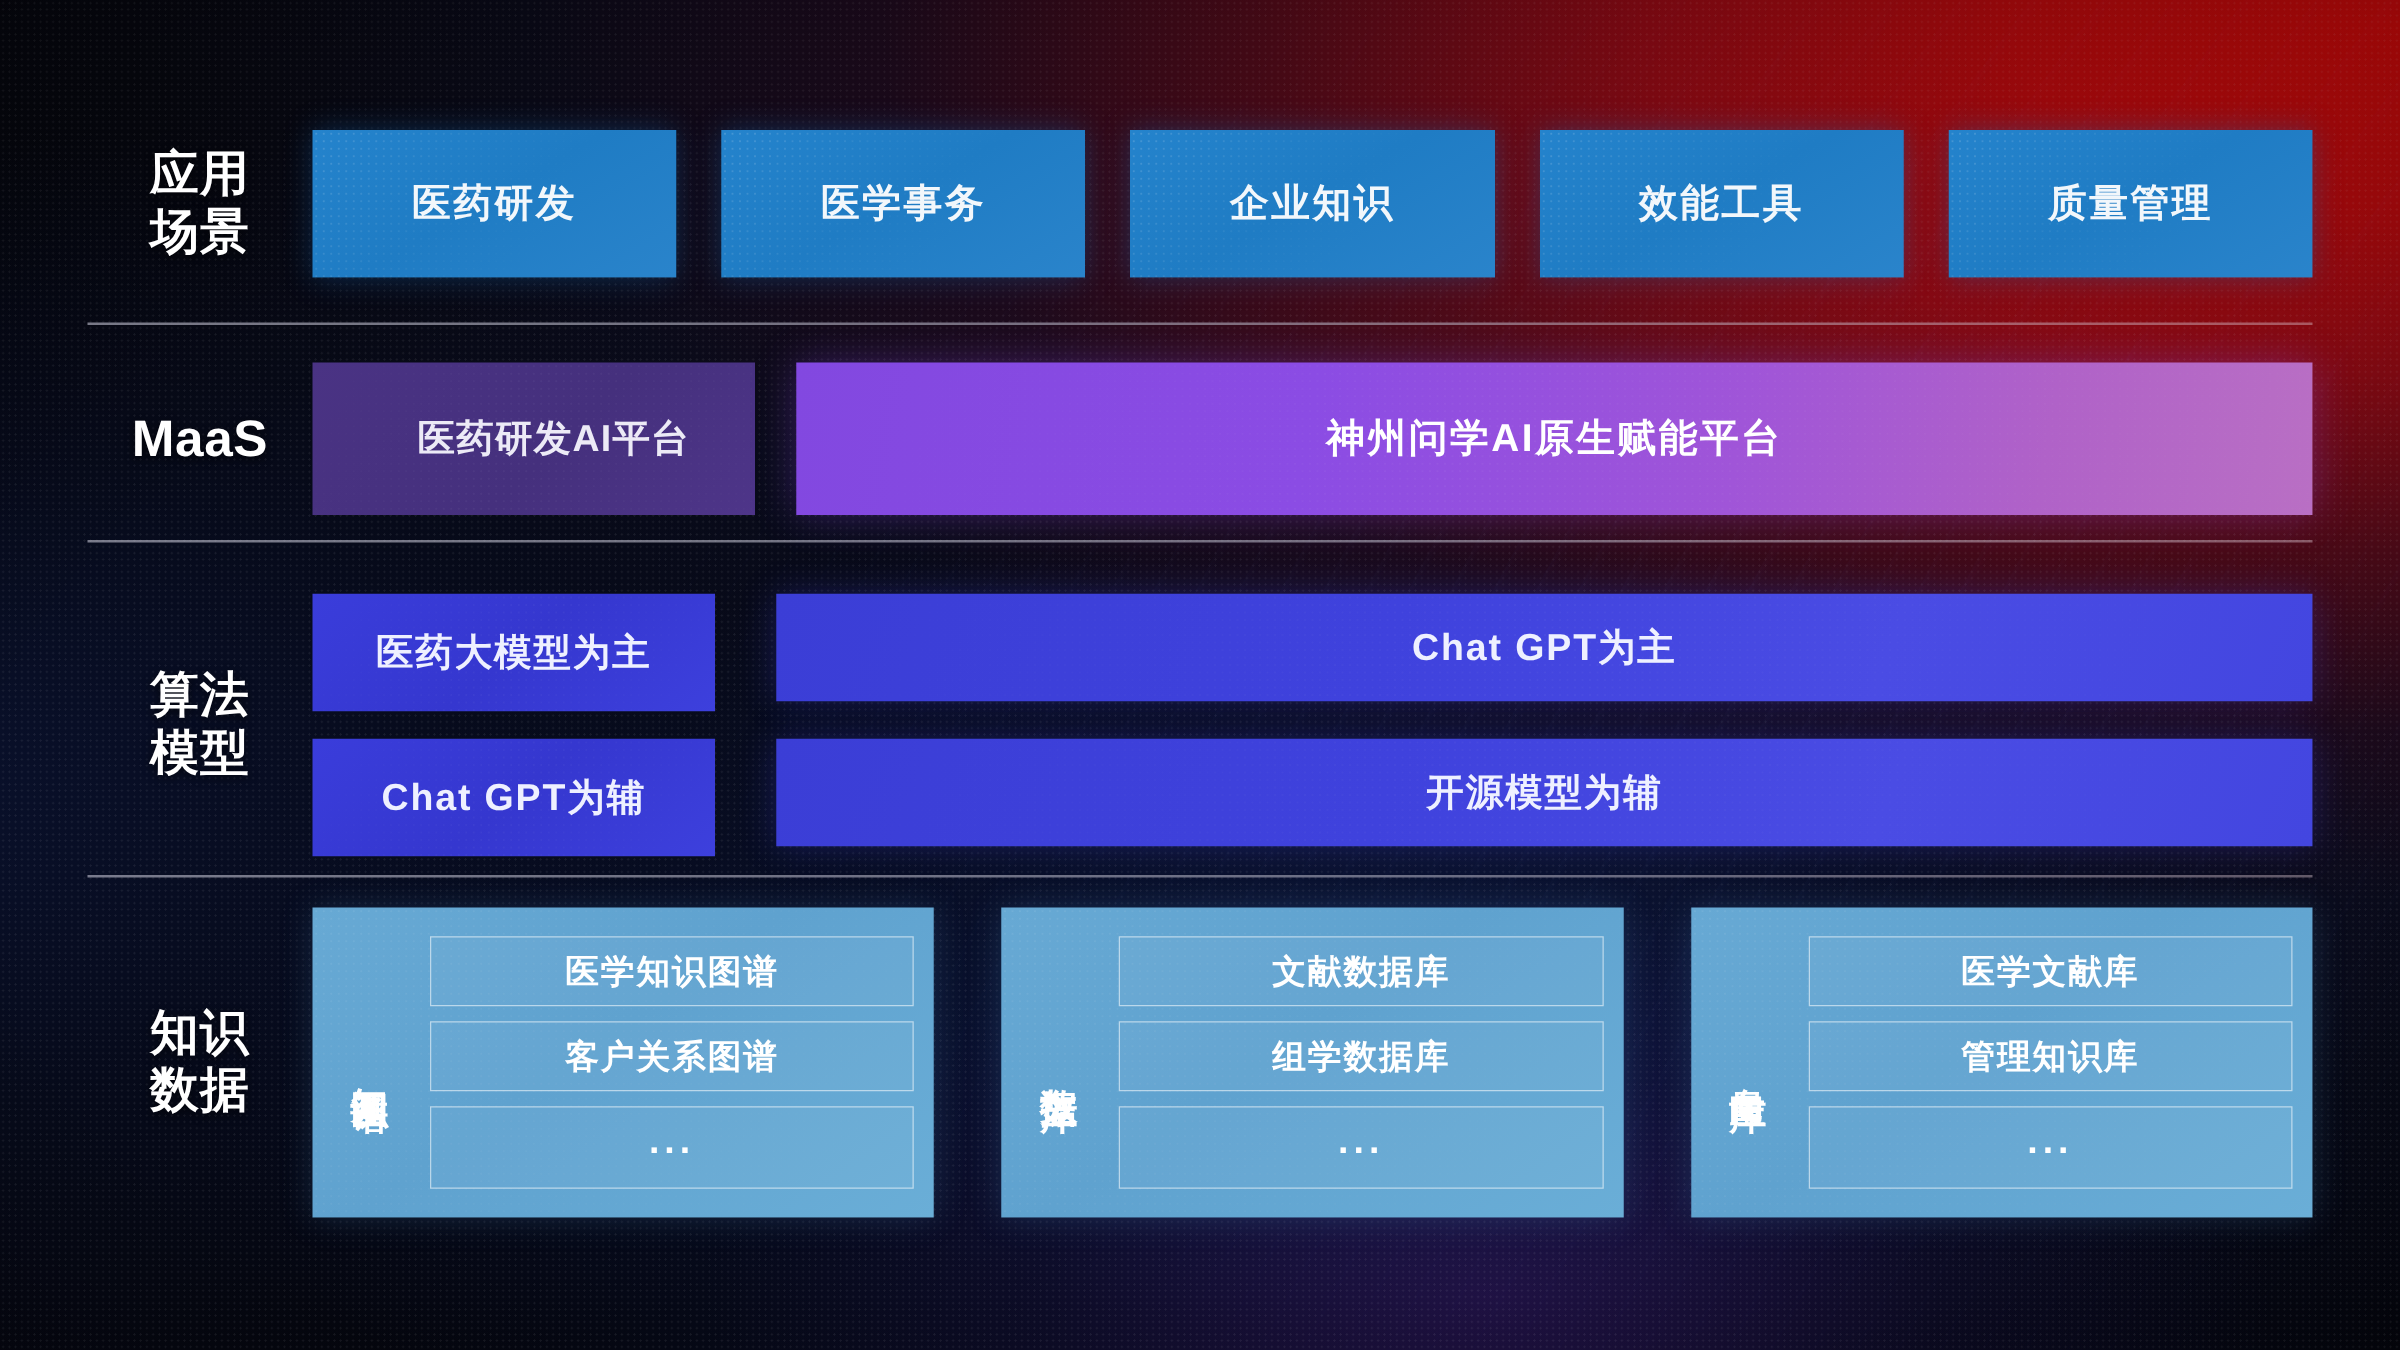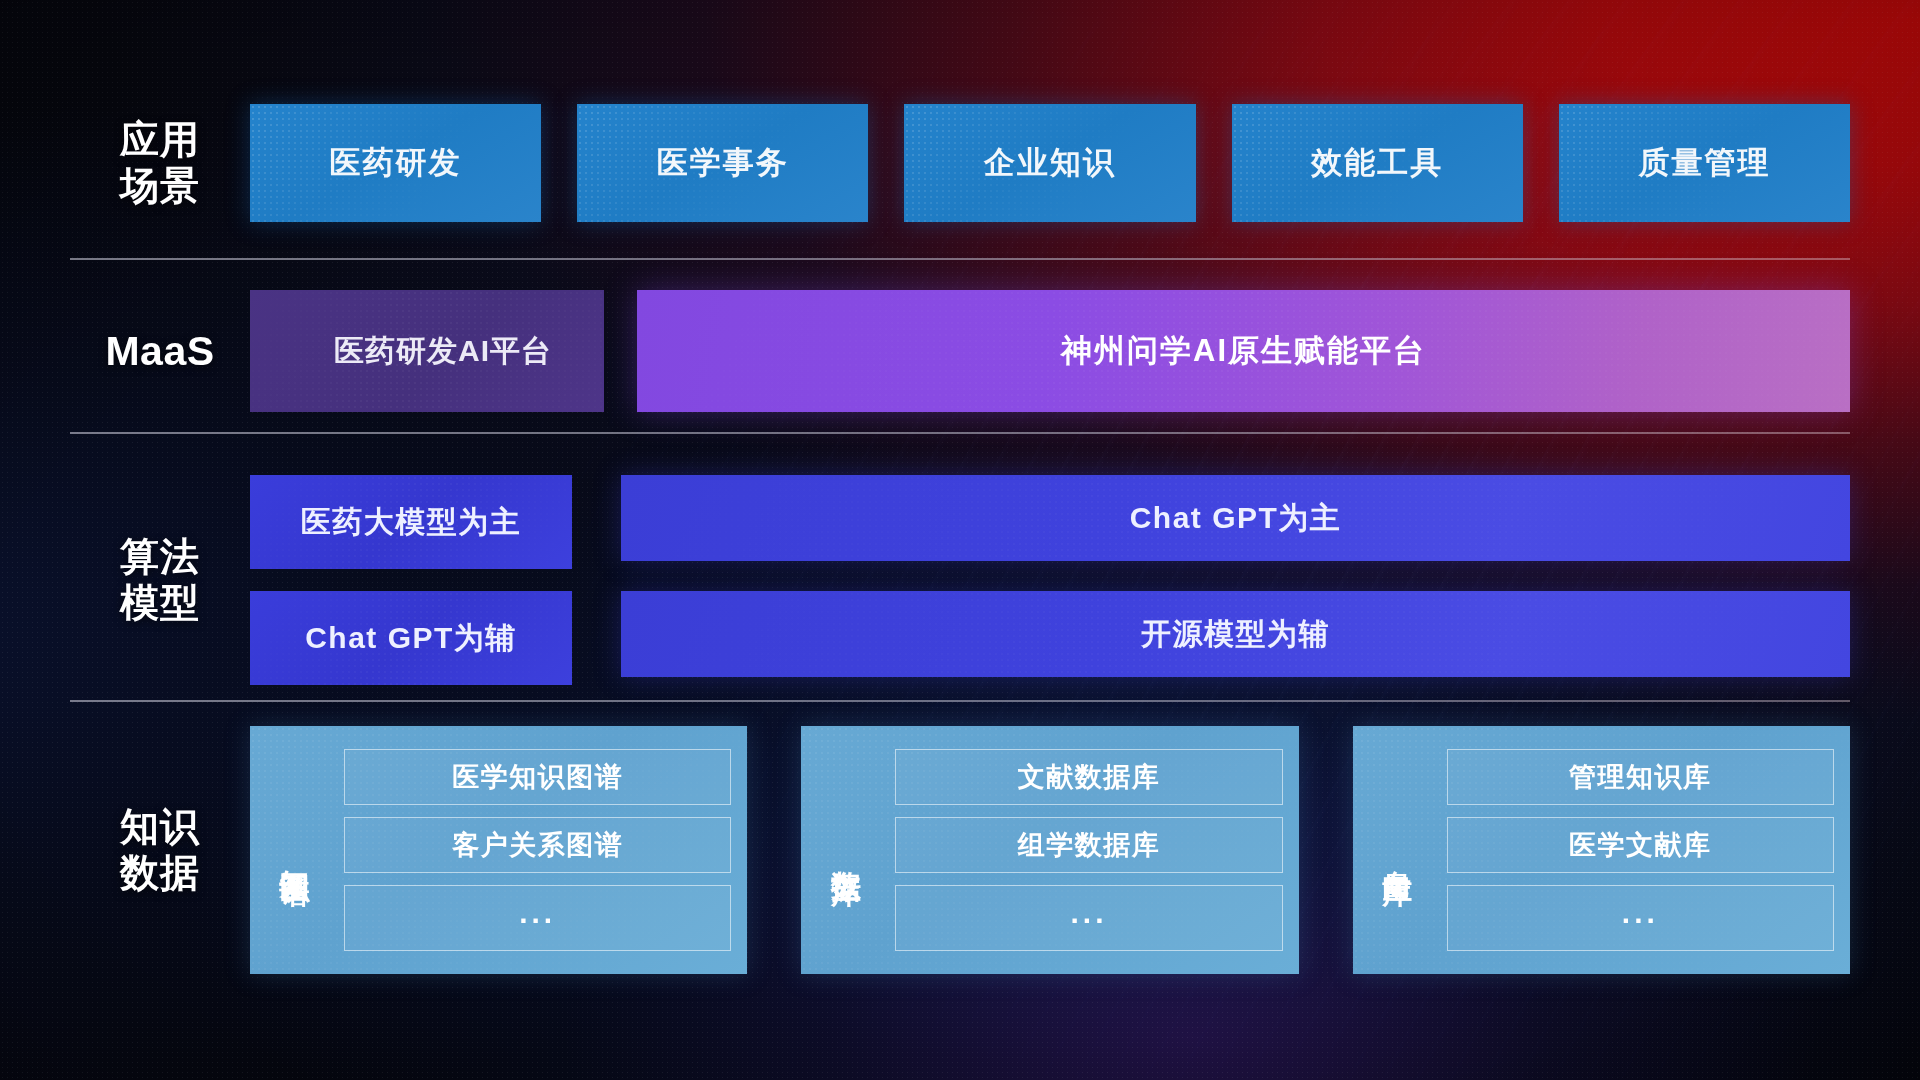--- a/index.html
+++ b/index.html
@@ -336,22 +336,22 @@
             <div class="know-items">
               <div class="know-item">文献数据库</div>
               <div class="know-item">组学数据库</div>
               <div class="know-item ellipsis">...</div>
             </div>
           </div>
 
           <div class="know-group">
             <div class="know-vlabel">向量库</div>
             <div class="know-items">
+              <div class="know-item">医学文献库</div>
               <div class="know-item">管理知识库</div>
-              <div class="know-item">医学文献库</div>
               <div class="know-item ellipsis">...</div>
             </div>
           </div>
 
         </div>
       </div>
     </div>
 
   </div>
 </div>

